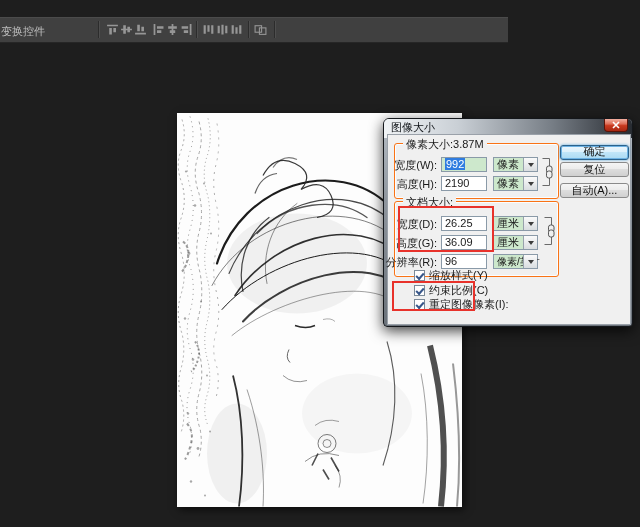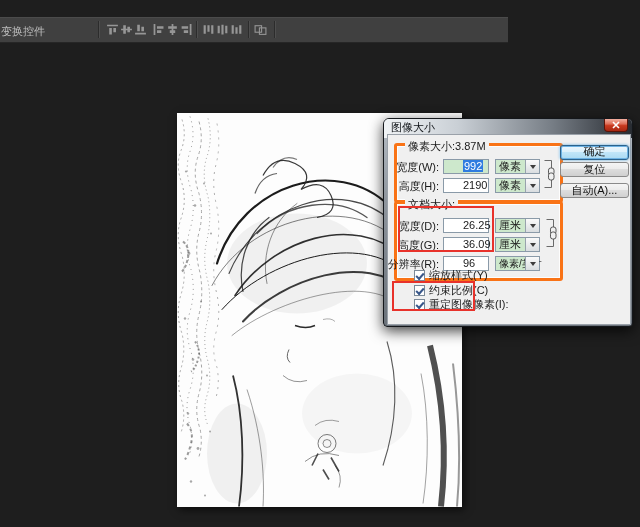--- a/index.html
+++ b/index.html
@@ -31,26 +31,26 @@
   .dlg-titlebar{position:absolute;left:0;top:0;right:0;height:19px;border-radius:5px 5px 0 0;
           background:linear-gradient(90deg,#f1f4f6 0%,#c9cfd5 30%,#767d85 68%,#272b31 100%);}
   .dlg-title{position:absolute;left:7px;top:1px;font-size:11px;color:#101418;}
   .dlg-close{position:absolute;right:4px;top:0;width:24px;height:13px;box-sizing:border-box;
           border:1px solid #5d1408;border-top:none;border-radius:0 0 4px 4px;
           background:linear-gradient(180deg,#f2b0a0 0%,#e0705a 40%,#c93a20 55%,#a82812 100%);
           display:flex;align-items:center;justify-content:center;cursor:pointer;}
   .dlg-body{position:absolute;left:3px;top:15px;width:244px;height:191px;box-sizing:border-box;
           background:#f0f0f0;border:1px solid #9aa1a9;font-size:11px;color:#1a1a1a;}
 
-  .grp{position:absolute;border:3px solid #f97316;border-radius:3px;box-shadow:inset 0 0 0 1px #fdfdfd;}
+  .grp{position:absolute;border:1px solid #f97316;border-radius:3px;box-shadow:inset 0 0 0 1px #fdfdfd;}
   .grp-legend{position:absolute;left:8px;top:-7px;background:#f0f0f0;padding:0 3px;font-size:11px;white-space:nowrap;}
   .row{position:absolute;left:0;width:100%;height:15px;}
   .rlabel{position:absolute;right:121px;top:1px;white-space:nowrap;}
   .field{position:absolute;left:46px;top:0;width:46px;height:15px;box-sizing:border-box;
-         background:#fff;border:1px solid #8a9aa8;padding:1px 19px;line-height:11px;}
+         background:#fff;border:1px solid #8a9aa8;padding:1px 3px;line-height:11px;}
   .field.green{background:#cde8cc;}
   .sel{background:#2f7ce0;color:#fff;padding:0 1px;}
   .combo{position:absolute;left:98px;top:0;width:45px;height:15px;box-sizing:border-box;
          background:#cde8cc;border:1px solid #8a9aa8;cursor:pointer;}
   .combo .ctxt{position:absolute;left:3px;top:1px;line-height:11px;white-space:nowrap;}
   .arrowbtn{position:absolute;right:0;top:0;bottom:0;width:13px;
          background:linear-gradient(180deg,#fafafa,#d9dde0);border-left:1px solid #98a2ac;
          display:flex;align-items:center;justify-content:center;}
   .tri{width:0;height:0;border:3px solid transparent;border-top:4px solid #3c3c3c;margin-top:4px;}
   .chain{position:absolute;}

